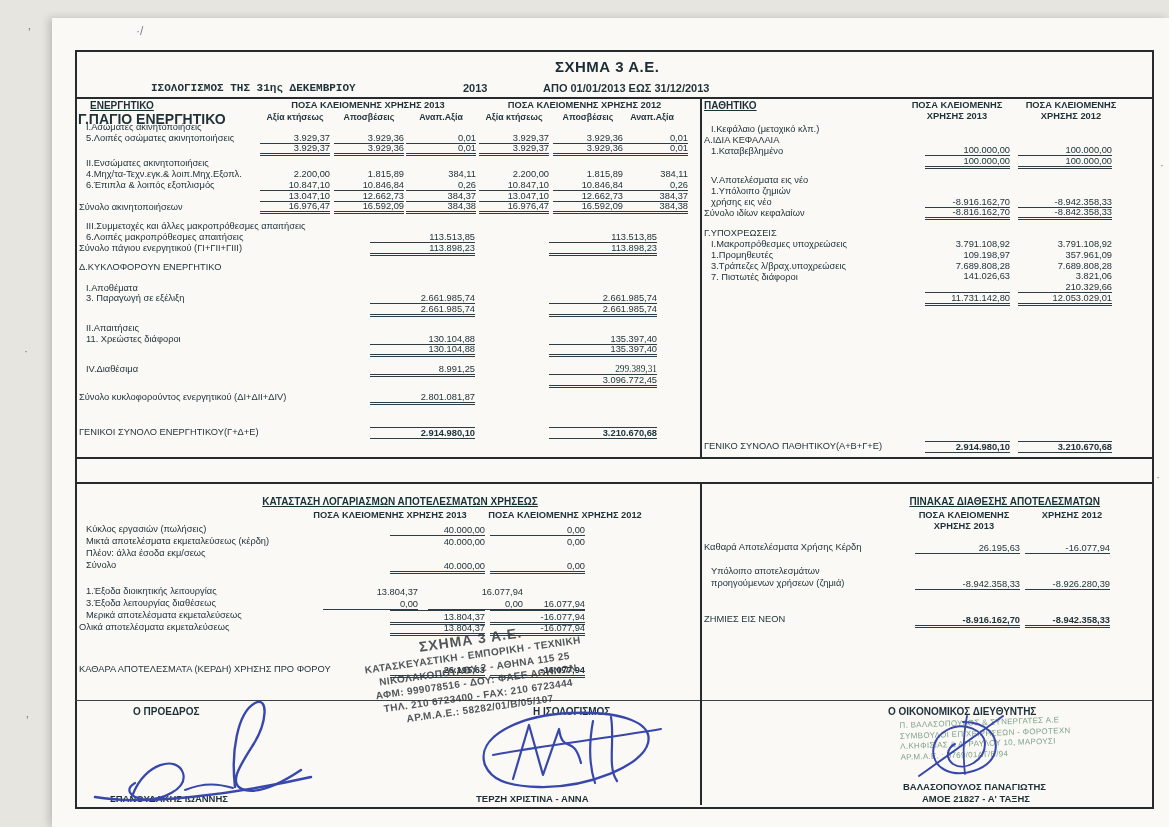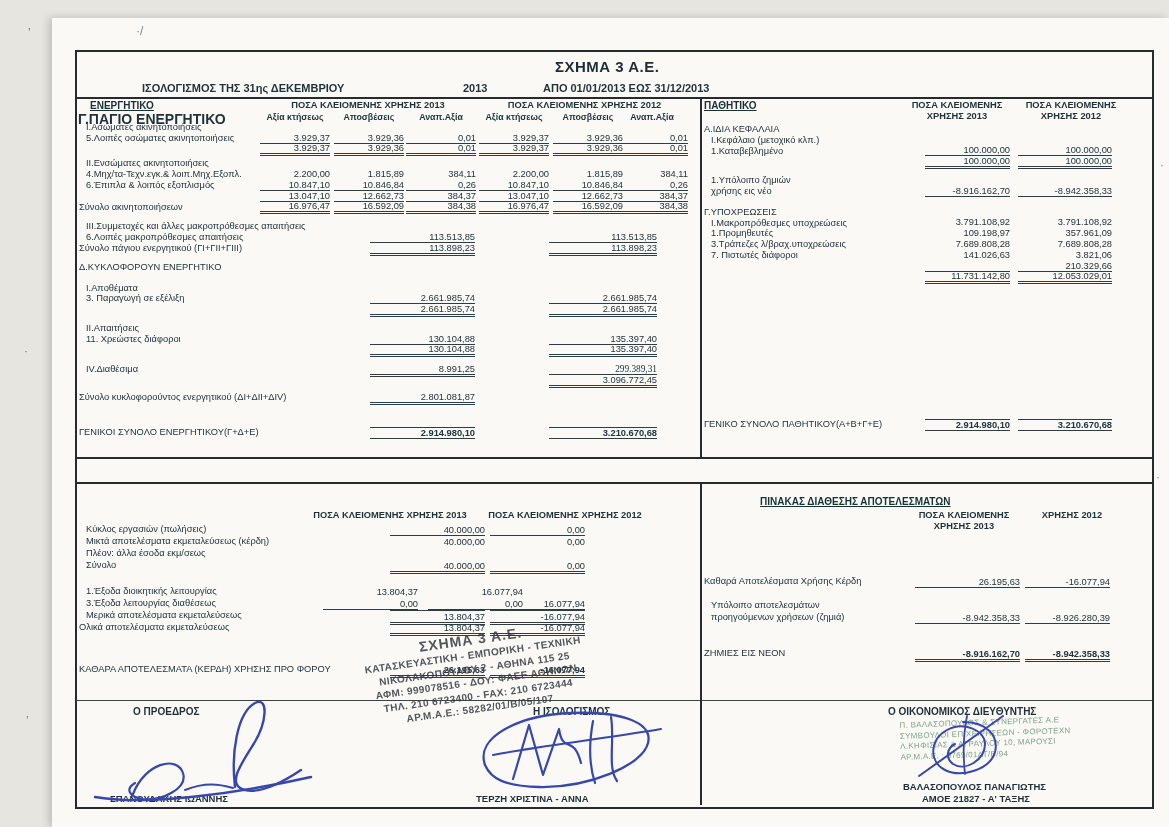--- a/index.html
+++ b/index.html
@@ -53,21 +53,21 @@
 
   <div class="bx" style="left:75px;top:50px;width:1075px;height:755px;background:transparent;"></div>
   <div class="hline" style="left:75px;top:97px;width:1077px;"></div>
   <div class="hline" style="left:75px;top:457px;width:1077px;"></div>
   <div class="hline" style="left:75px;top:482px;width:1077px;"></div>
   <div class="hline" style="left:75px;top:700px;width:1077px;height:1px;background:#3a4448;"></div>
   <div class="vline" style="left:700px;top:97px;height:360px;"></div>
   <div class="vline" style="left:700px;top:482px;height:323px;"></div>
 
   <div class="abs ttl" style="left:555px;top:58px;">ΣΧΗΜΑ 3 Α.Ε.</div>
-  <div class="abs sub" style="left:142px;top:82px;">ΙΣΟΛΟΓΙΣΜΟΣ ΤΗΣ 31ης ΔΕΚΕΜΒΡΙΟΥ</div>
+  <div class="abs sub" style="left:151px;top:82px;font-family:Liberation Mono, monospace;">ΙΣΟΛΟΓΙΣΜΟΣ ΤΗΣ 31ης ΔΕΚΕΜΒΡΙΟΥ</div>
   <div class="abs sub" style="left:463px;top:82px;">2013</div>
   <div class="abs sub" style="left:543px;top:82px;">ΑΠΟ 01/01/2013 ΕΩΣ 31/12/2013</div>
 
   <div class="abs sechead" style="left:78px;top:100px;margin-left:12px;">ΕΝΕΡΓΗΤΙΚΟ</div>
   <div class="abs ghead" style="left:260px;top:100px;width:216px;">ΠΟΣΑ ΚΛΕΙΟΜΕΝΗΣ ΧΡΗΣΗΣ 2013</div>
   <div class="abs ghead" style="left:477px;top:100px;width:215px;">ΠΟΣΑ ΚΛΕΙΟΜΕΝΗΣ ΧΡΗΣΗΣ 2012</div>
   <div class="abs b" style="left:78px;top:111px;font-size:14px;color:#1f3139;">Γ.ΠΑΓΙΟ ΕΝΕΡΓΗΤΙΚΟ</div>
   <div class="abs schead" style="left:250px;top:112px;width:90px;">Αξία κτήσεως</div>
   <div class="abs schead" style="left:324px;top:112px;width:90px;">Αποσβέσεις</div>
   <div class="abs schead" style="left:396px;top:112px;width:90px;">Αναπ.Αξία</div>
@@ -224,47 +224,55 @@
   <div class="abs sechead" style="left:704px;top:100px;">ΠΑΘΗΤΙΚΟ</div>
   <div class="abs ghead" style="left:898px;top:100px;width:118px;line-height:11px;">
     <div>ΠΟΣΑ ΚΛΕΙΟΜΕΝΗΣ</div>
     <div>ΧΡΗΣΗΣ 2013</div>
   </div>
   <div class="abs ghead" style="left:1012px;top:100px;width:118px;line-height:11px;">
     <div>ΠΟΣΑ ΚΛΕΙΟΜΕΝΗΣ</div>
     <div>ΧΡΗΣΗΣ 2012</div>
   </div>
   <div class="tbl t-liab" id="liab-rows" style="left:700px;top:124px;width:452px;">
+      <div class="row bi">
+        <span class="lab">Ι.Κεφάλαιο (μετοχικό κλπ.)</span>
+      </div>
       <div class="row b">
         <span class="lab">Α.ΙΔΙΑ ΚΕΦΑΛΑΙΑ</span>
-      </div>
-      <div class="row bi">
-        <span class="lab">Ι.Κεφάλαιο (μετοχικό κλπ.)</span>
       </div>
       <div class="row i">
         <span class="lab">1.Καταβεβλημένο</span>
         <span class="val u" style="left: 225px; width: 85px;">100.000,00</span>
         <span class="val u" style="left: 318px; width: 94px;">100.000,00</span>
       </div>
       <div class="row ">
         <span class="lab"></span>
         <span class="val d" style="left: 225px; width: 85px;">100.000,00</span>
         <span class="val d" style="left: 318px; width: 94px;">100.000,00</span>
       </div>
       <div class="row " style="height: 8px;">
         <span class="lab"></span>
       </div>
       <div class="row bi">
+        <span class="lab">V.Αποτελέσματα εις νέο</span>
+      </div>
+      <div class="row bi">
         <span class="lab">1.Υπόλοιπο ζημιών</span>
       </div>
       <div class="row bi">
         <span class="lab">χρήσης εις νέο</span>
         <span class="val u" style="left: 225px; width: 85px;">-8.916.162,70</span>
         <span class="val u" style="left: 318px; width: 94px;">-8.942.358,33</span>
       </div>
+      <div class="row ">
+        <span class="lab">Σύνολο ιδίων κεφαλαίων</span>
+        <span class="val d" style="left: 225px; width: 85px;">-8.816.162,70</span>
+        <span class="val d" style="left: 318px; width: 94px;">-8.842.358,33</span>
+      </div>
       <div class="row " style="height: 10px;">
         <span class="lab"></span>
       </div>
       <div class="row b">
         <span class="lab">Γ.ΥΠΟΧΡΕΩΣΕΙΣ</span>
       </div>
       <div class="row bi">
         <span class="lab">Ι.Μακροπρόθεσμες υποχρεώσεις</span>
         <span class="val " style="left: 225px; width: 85px;">3.791.108,92</span>
         <span class="val " style="left: 318px; width: 94px;">3.791.108,92</span>
@@ -297,20 +305,21 @@
       <div class="row " style="height: 137px;">
         <span class="lab"></span>
       </div>
       <div class="row b">
         <span class="lab">ΓΕΝΙΚΟ ΣΥΝΟΛΟ ΠΑΘΗΤΙΚΟΥ(Α+Β+Γ+Ε)</span>
         <span class="val ub" style="left: 225px; width: 85px;">2.914.980,10</span>
         <span class="val ub" style="left: 318px; width: 94px;">3.210.670,68</span>
       </div>
     </div>
 
+  <div class="abs sechead" style="left:150px;top:496px;width:500px;text-align:center;">ΚΑΤΑΣΤΑΣΗ ΛΟΓΑΡΙΑΣΜΩΝ ΑΠΟΤΕΛΕΣΜΑΤΩΝ ΧΡΗΣΕΩΣ</div>
   <div class="abs ghead" style="left:280px;top:510px;width:220px;">ΠΟΣΑ ΚΛΕΙΟΜΕΝΗΣ ΧΡΗΣΗΣ 2013</div>
   <div class="abs ghead" style="left:455px;top:510px;width:220px;">ΠΟΣΑ ΚΛΕΙΟΜΕΝΗΣ ΧΡΗΣΗΣ 2012</div>
   <div class="tbl t-income" id="income-rows" style="left:75px;top:524px;width:623px;">
       <div class="row i">
         <span class="lab">Κύκλος εργασιών (πωλήσεις)</span>
         <span class="val u" style="left: 315px; width: 95px;">40.000,00</span>
         <span class="val u" style="left: 415px; width: 95px;">0,00</span>
       </div>
       <div class="row i">
         <span class="lab">Μικτά αποτελέσματα εκμεταλεύσεως (κέρδη)</span>
@@ -352,27 +361,27 @@
       <div class="row " style="height: 30px;">
         <span class="lab"></span>
       </div>
       <div class="row b">
         <span class="lab">ΚΑΘΑΡΑ ΑΠΟΤΕΛΕΣΜΑΤΑ (ΚΕΡΔΗ) ΧΡΗΣΗΣ ΠΡΟ ΦΟΡΟΥ</span>
         <span class="val d" style="left: 315px; width: 95px;">26.195,63</span>
         <span class="val d" style="left: 415px; width: 95px;">-16.077,94</span>
       </div>
     </div>
 
-  <div class="abs sechead" style="left:760px;top:496px;width:340px;text-align:left;">ΠΙΝΑΚΑΣ ΔΙΑΘΕΣΗΣ ΑΠΟΤΕΛΕΣΜΑΤΩΝ</div>
+  <div class="abs sechead" style="left:760px;top:496px;width:340px;text-align:right;">ΠΙΝΑΚΑΣ ΔΙΑΘΕΣΗΣ ΑΠΟΤΕΛΕΣΜΑΤΩΝ</div>
   <div class="abs ghead" style="left:905px;top:510px;width:118px;line-height:11px;">
     <div>ΠΟΣΑ ΚΛΕΙΟΜΕΝΗΣ</div>
     <div>ΧΡΗΣΗΣ 2013</div>
   </div>
   <div class="abs ghead" style="left:1022px;top:510px;width:100px;">ΧΡΗΣΗΣ 2012</div>
-  <div class="tbl t-dist" id="dist-rows" style="left:700px;top:542px;width:452px;margin-top:34px;">
+  <div class="tbl t-dist" id="dist-rows" style="left:700px;top:542px;width:452px;">
       <div class="row ">
         <span class="lab">Καθαρά Αποτελέσματα Χρήσης Κέρδη</span>
         <span class="val u" style="left: 215px; width: 105px;">26.195,63</span>
         <span class="val u" style="left: 325px; width: 85px;">-16.077,94</span>
       </div>
       <div class="row " style="height: 12px;">
         <span class="lab"></span>
       </div>
       <div class="row i">
         <span class="lab">Υπόλοιπο αποτελεσμάτων</span>

